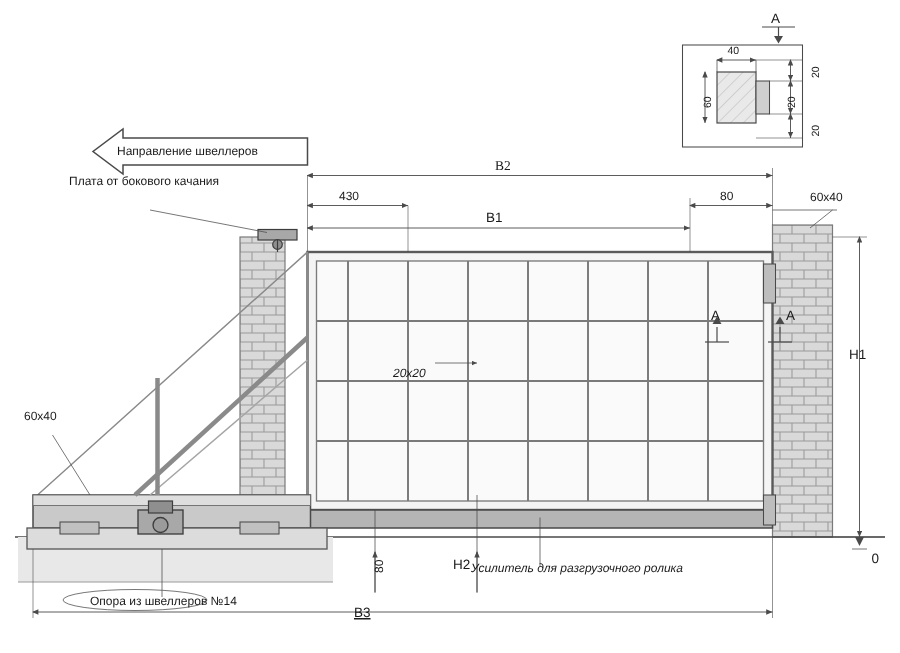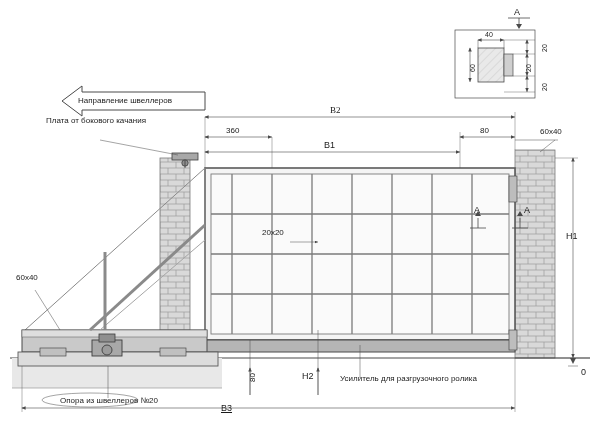--- a/index.html
+++ b/index.html
@@ -177,31 +177,31 @@
 
   <g>
     <path d="M205,92 L205,110 L82,110 L82,116 L62,101 L82,86 L82,92 z" fill="#ffffff" stroke="#4a4a4a" stroke-width="1"></path>
   </g>
 </svg>
 
 <div class="lbl" style="left:78px;top:96px;">Направление швеллеров</div>
 
 <div class="lbl b" style="left:330px;top:106px;font-family:Liberation Serif, serif;">B2</div>
 <div class="lbl b" style="left:324px;top:141px;">B1</div>
-<div class="lbl" style="left:226px;top:126px;">360</div>
+<div class="lbl" style="left:226px;top:126px;">430</div>
 <div class="lbl" style="left:480px;top:126px;">80</div>
 <div class="lbl" style="left:540px;top:127px;">60x40</div>
 <div class="lbl" style="left:16px;top:273px;">60x40</div>
-<div class="lbl" style="left:262px;top:228px;">20х20</div>
+<div class="lbl" style="left:262px;top:244px;font-style:italic;">20х20</div>
 
 <div class="lbl" style="left:46px;top:116px;">Плата от бокового качания</div>
-<div class="lbl" style="left:60px;top:396px;">Опора из швеллеров №20</div>
-<div class="lbl" style="left:340px;top:374px;">Усилитель для разгрузочного ролика</div>
-
-<div class="lbl b" style="left:221px;top:404px;text-decoration:underline;">B3</div>
+<div class="lbl" style="left:60px;top:396px;">Опора из швеллеров №14</div>
+<div class="lbl" style="left:314px;top:374px;font-style:italic;">Усилитель для разгрузочного ролика</div>
+
+<div class="lbl b" style="left:236px;top:404px;text-decoration:underline;">B3</div>
 <div class="lbl b" style="left:566px;top:232px;">H1</div>
 <div class="lbl b" style="left:302px;top:372px;">H2</div>
 <div class="lbl b" style="left:581px;top:368px;">0</div>
 
 <div class="lbl rot" style="left:248px;top:382px;transform:rotate(-90deg);">80</div>
 
 <div class="lbl b" style="left:474px;top:206px;">A</div>
 <div class="lbl b" style="left:524px;top:206px;">A</div>
 <div class="lbl b" style="left:514px;top:8px;">A</div>
 

